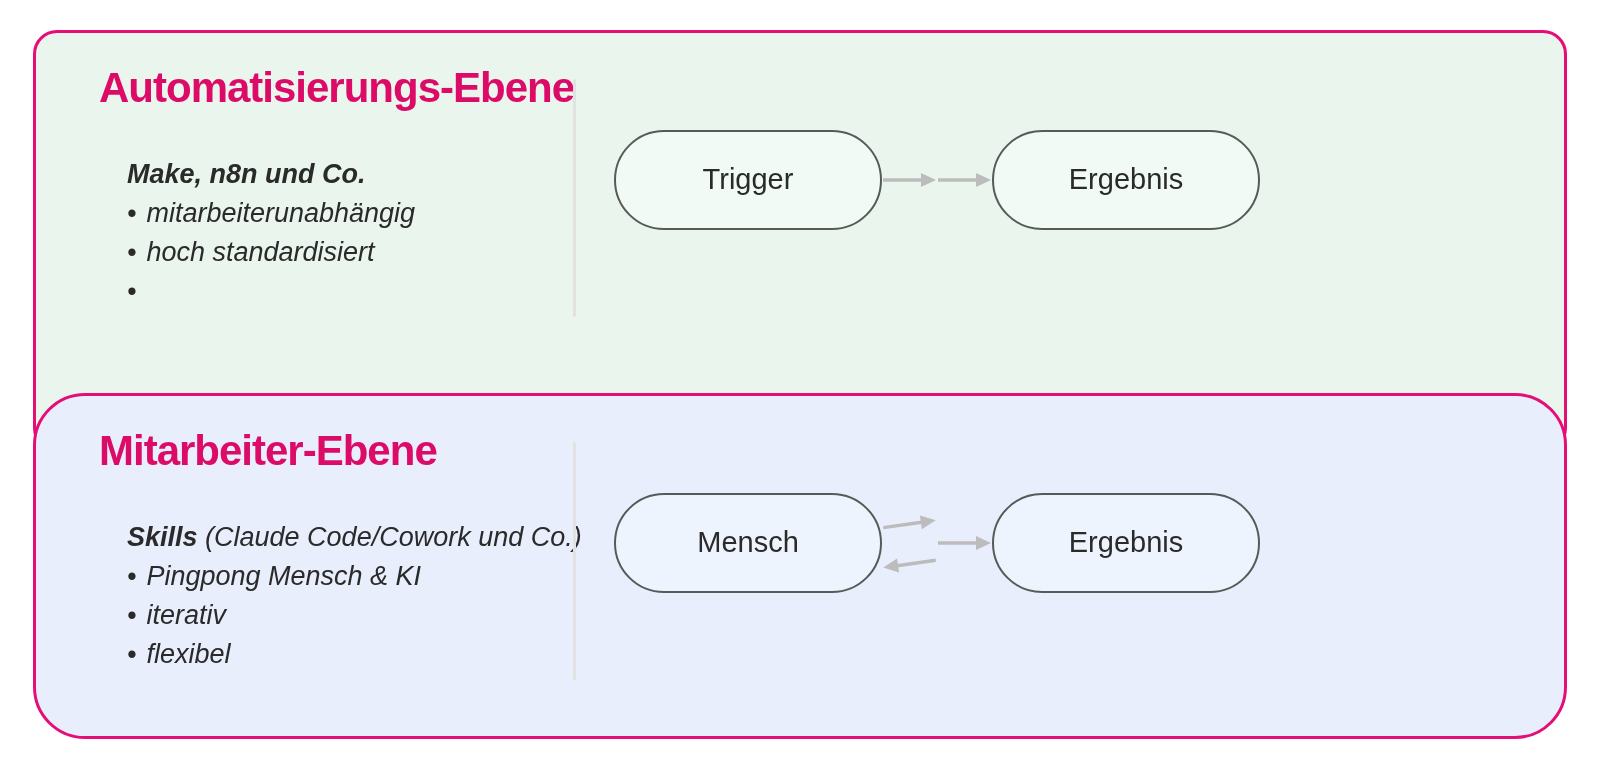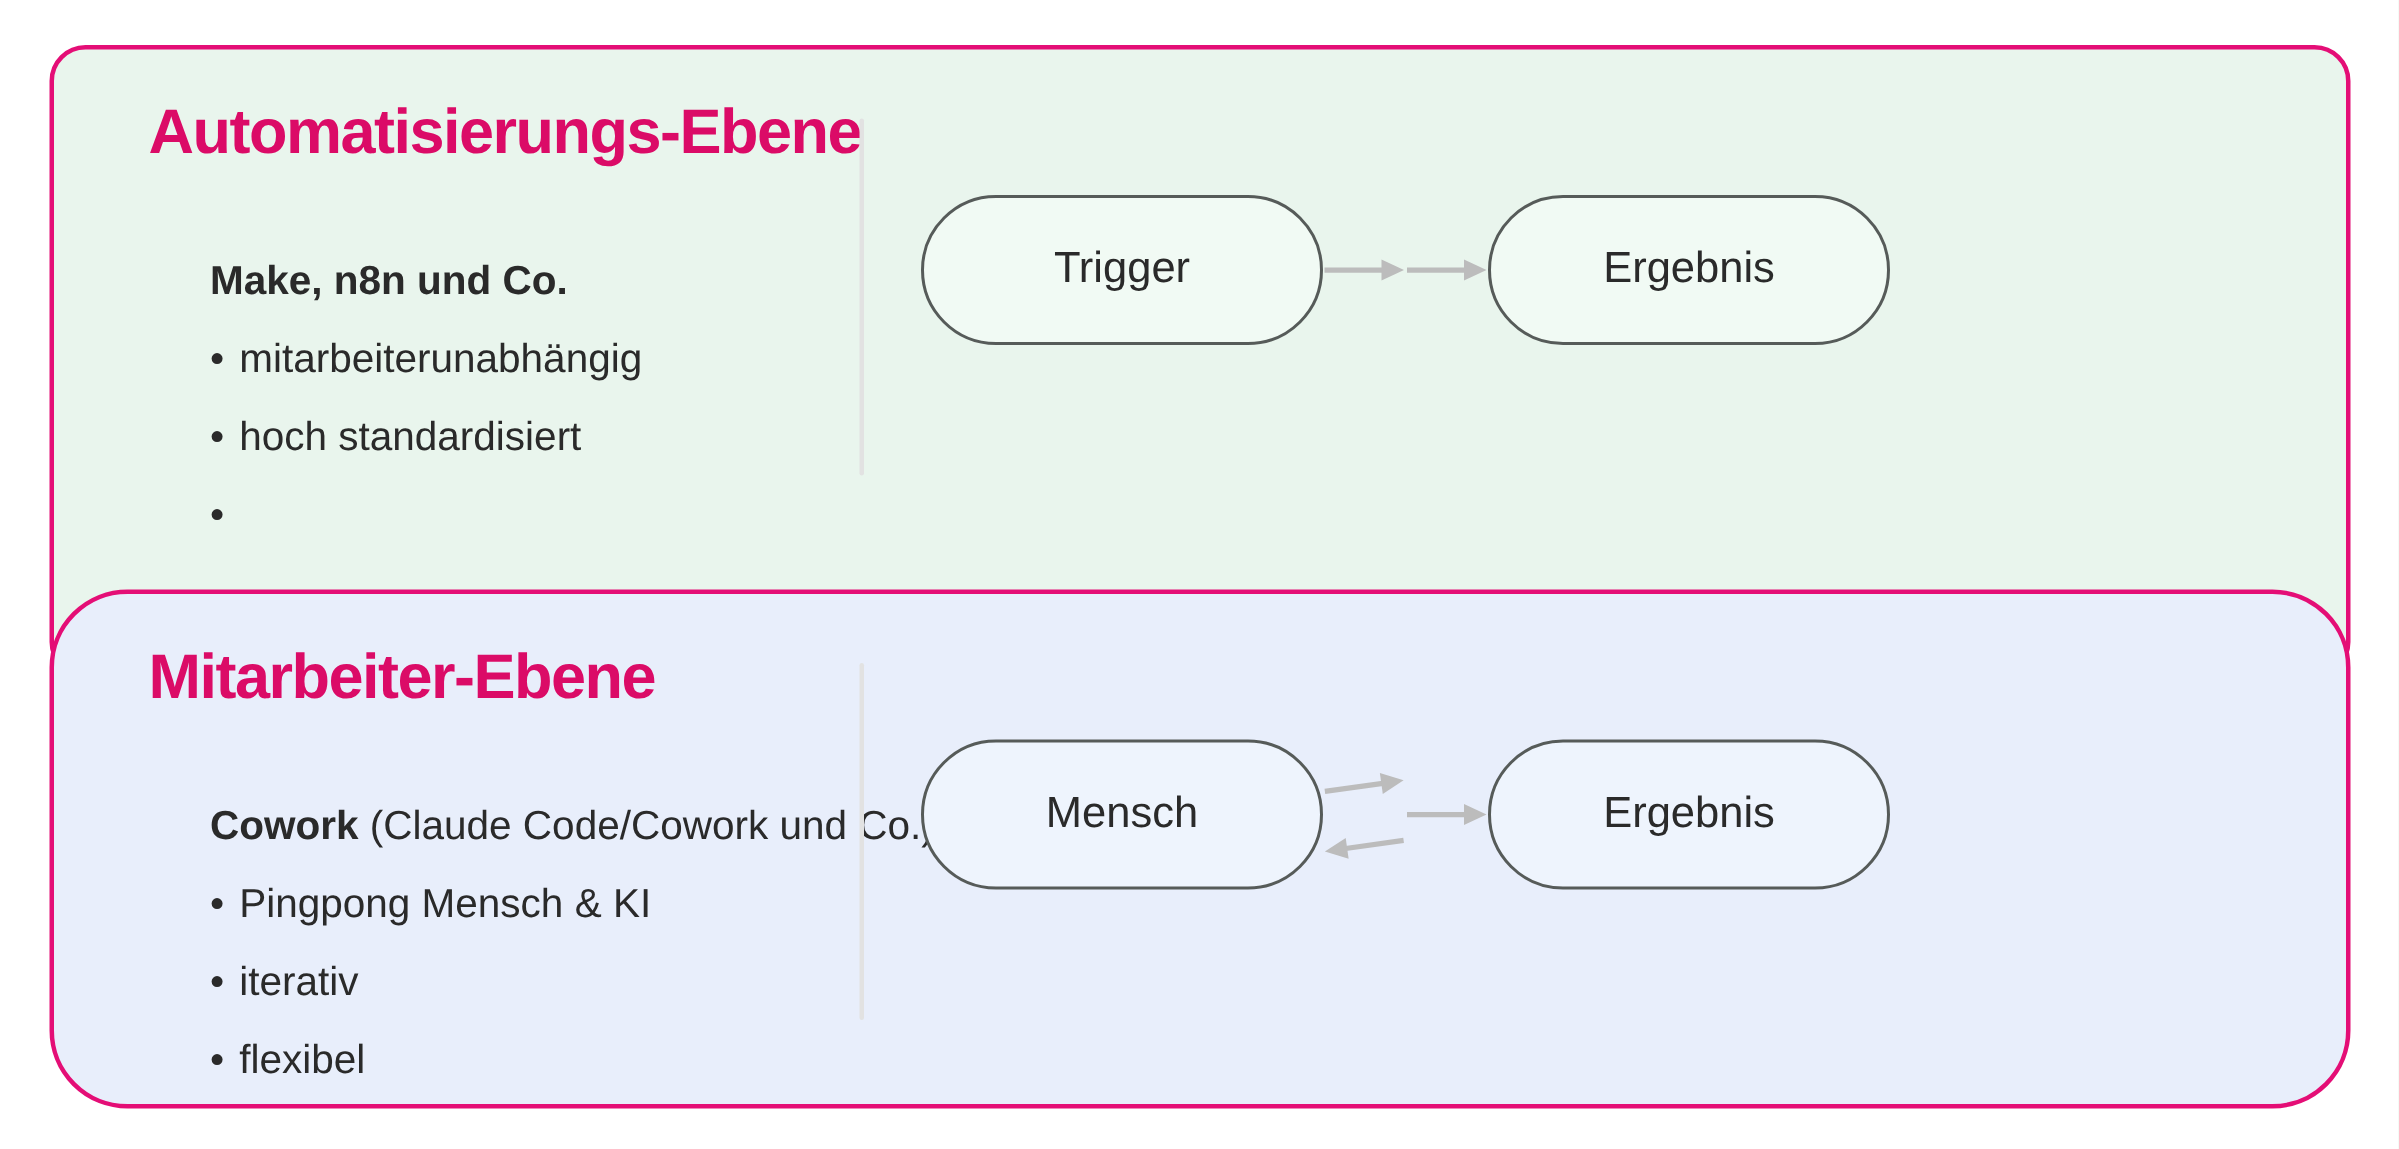--- a/index.html
+++ b/index.html
@@ -35,21 +35,21 @@
     white-space: nowrap;
   }
 
   .text-block {
     position: absolute;
     left: 88px; top: 120px;
     font-size: 27px;
     line-height: 36px;
     color: var(--text-dark, #2a2a2a);
   }
-  .text-block p { margin: 16px; }
+  .text-block p { margin: 3px; font-style: italic; }
   .lead-bold { font-weight: 700; }
   .bullet-line { display: flex; gap: 10px; align-items: baseline; }
   .bullet-dot { flex: none; }
 
   .divider {
     position: absolute;
     left: 537px; top: 46px;
     width: 3px; height: 238px;
     background: var(--divider, #e2e2e2);
     border-radius: 2px;
@@ -122,21 +122,21 @@
         <span>Ergebnis</span>
       </div>
     </div>
   </section>
 
   <section class="panel panel--employee" style="background: rgb(232, 238, 251); --node-fill: #eef4fd;">
 
     <h1 class="panel-title">Mitarbeiter-Ebene</h1>
 
     <div class="text-block">
-      <p><span class="lead-bold">Cowork</span><span> (Claude Code/Cowork und Co.)</span></p>
+      <p><span class="lead-bold">Skills</span><span> (Claude Code/Cowork und Co.)</span></p>
       <p class="bullet-line">
         <span class="bullet-dot">•</span>
         <span>Pingpong Mensch &amp; KI</span>
       </p>
       <p class="bullet-line">
         <span class="bullet-dot">•</span>
         <span>iterativ</span>
       </p>
       <p class="bullet-line">
         <span class="bullet-dot">•</span>

